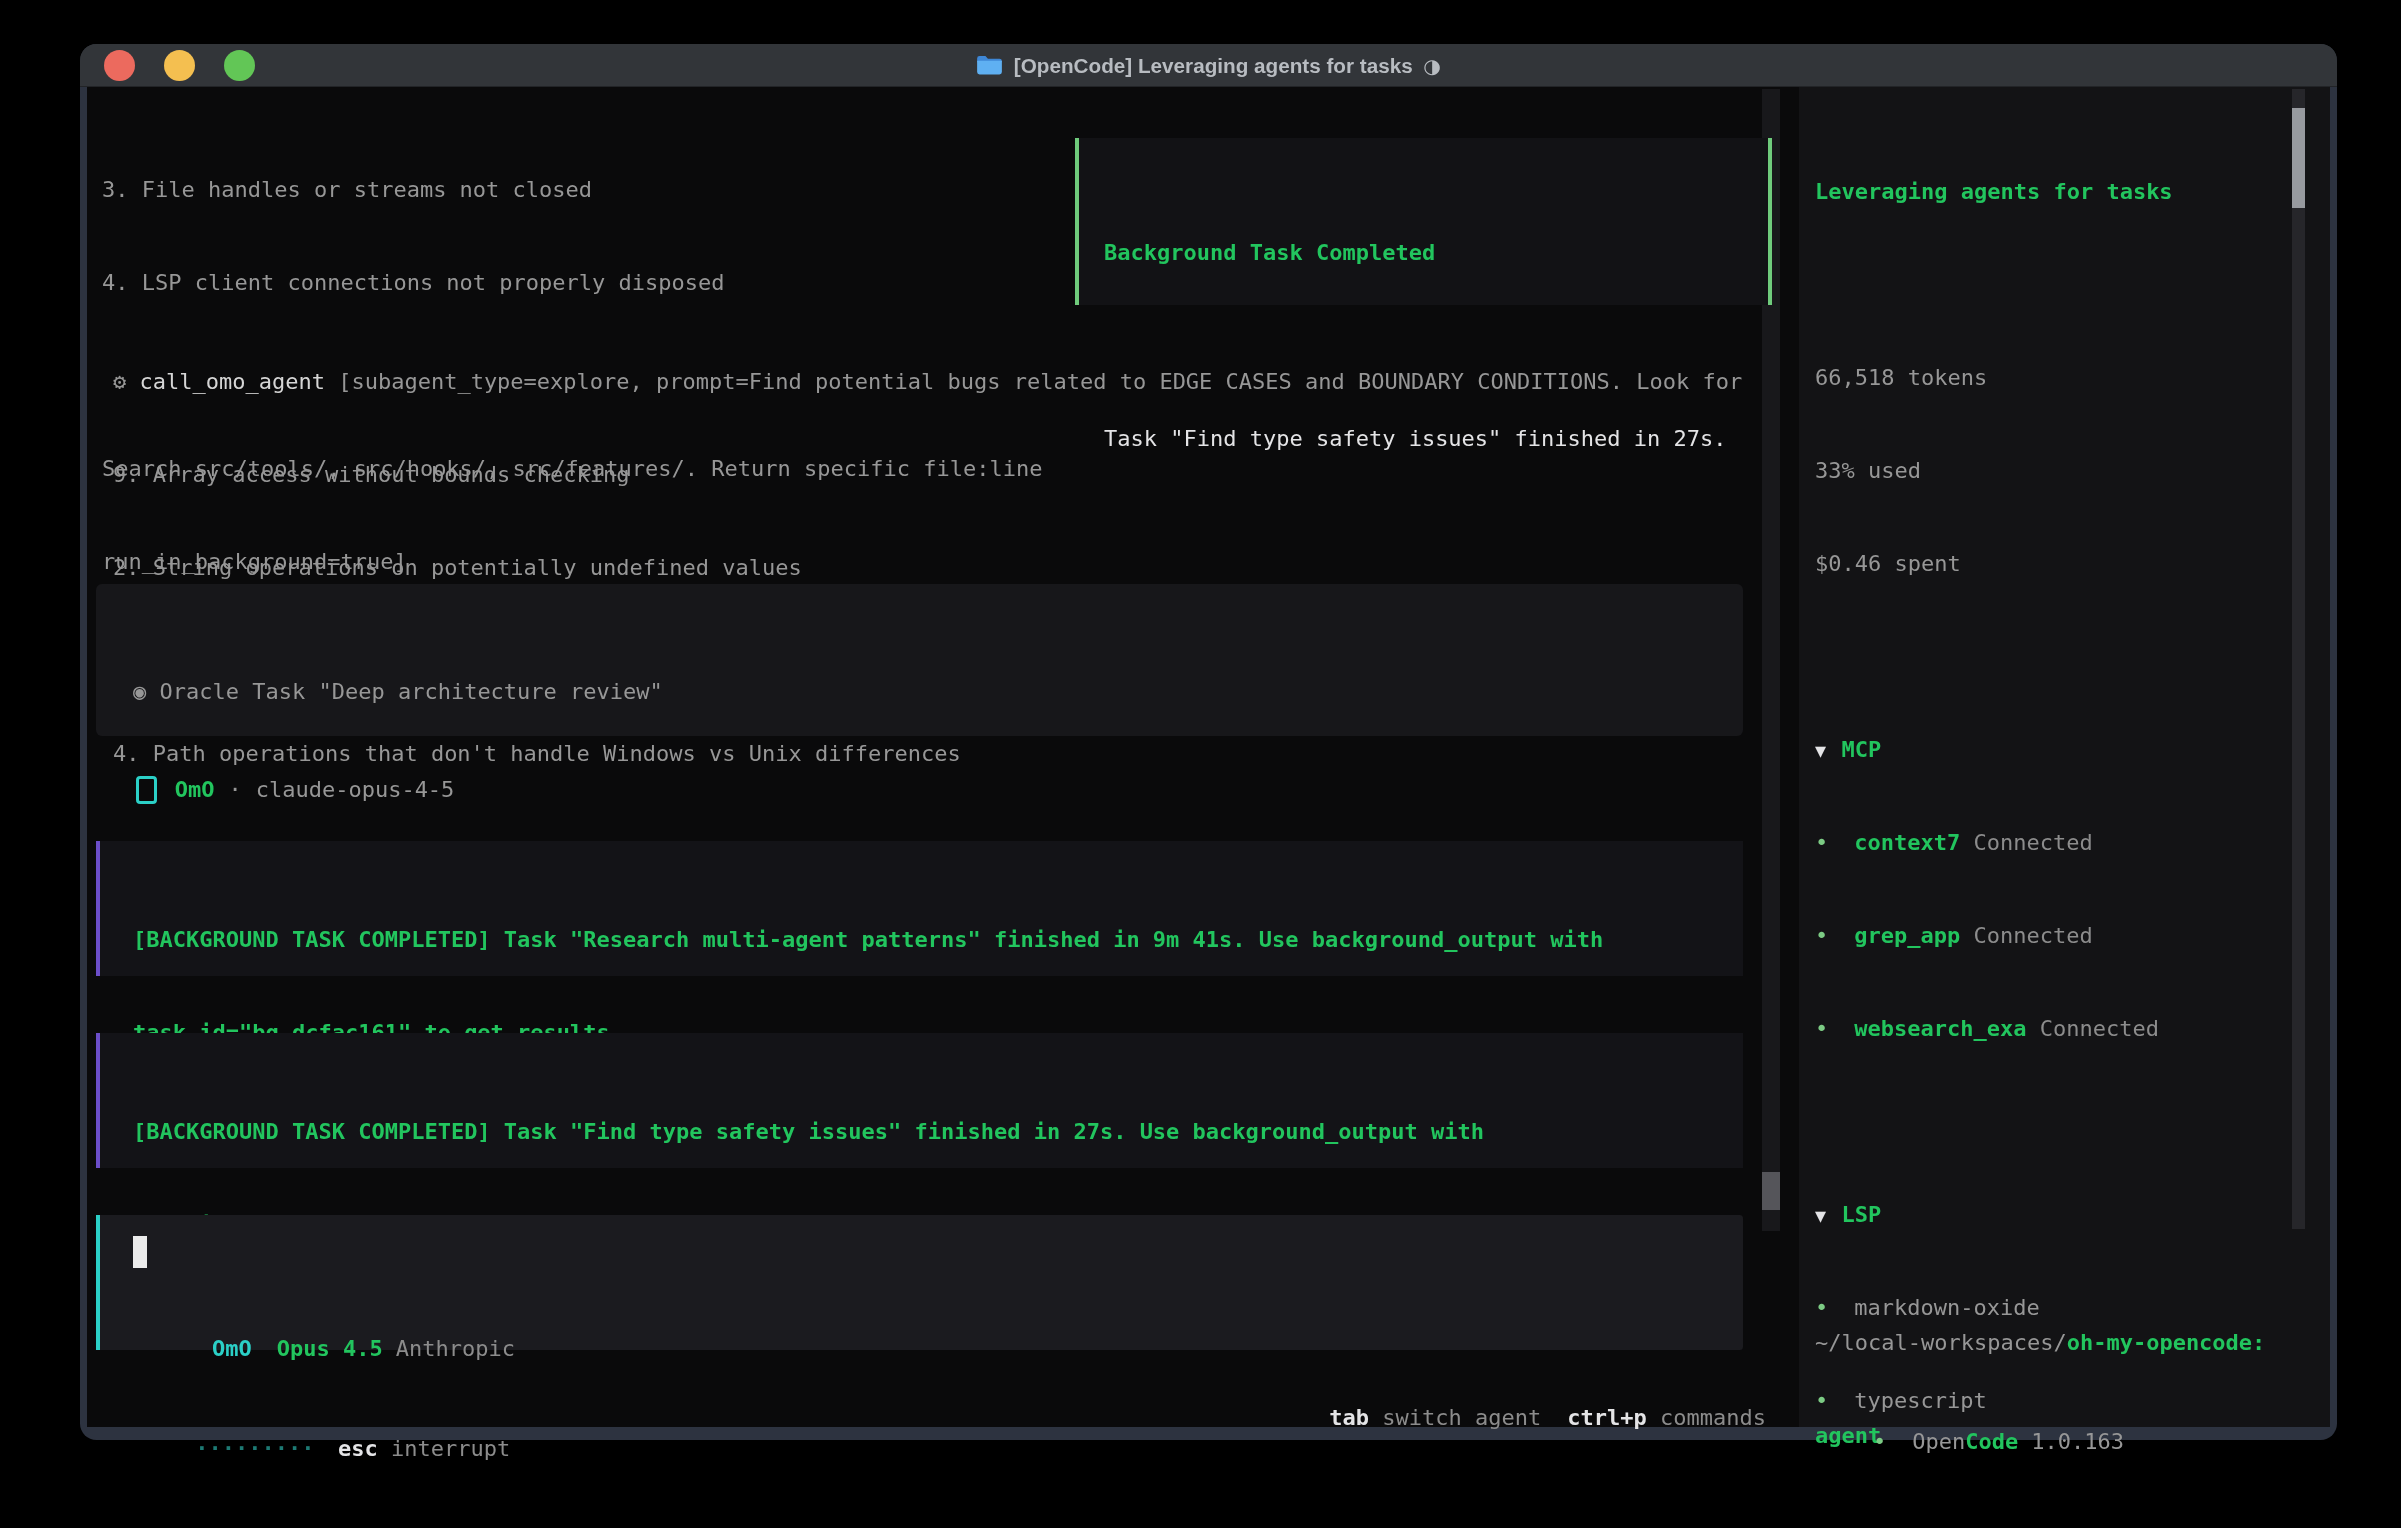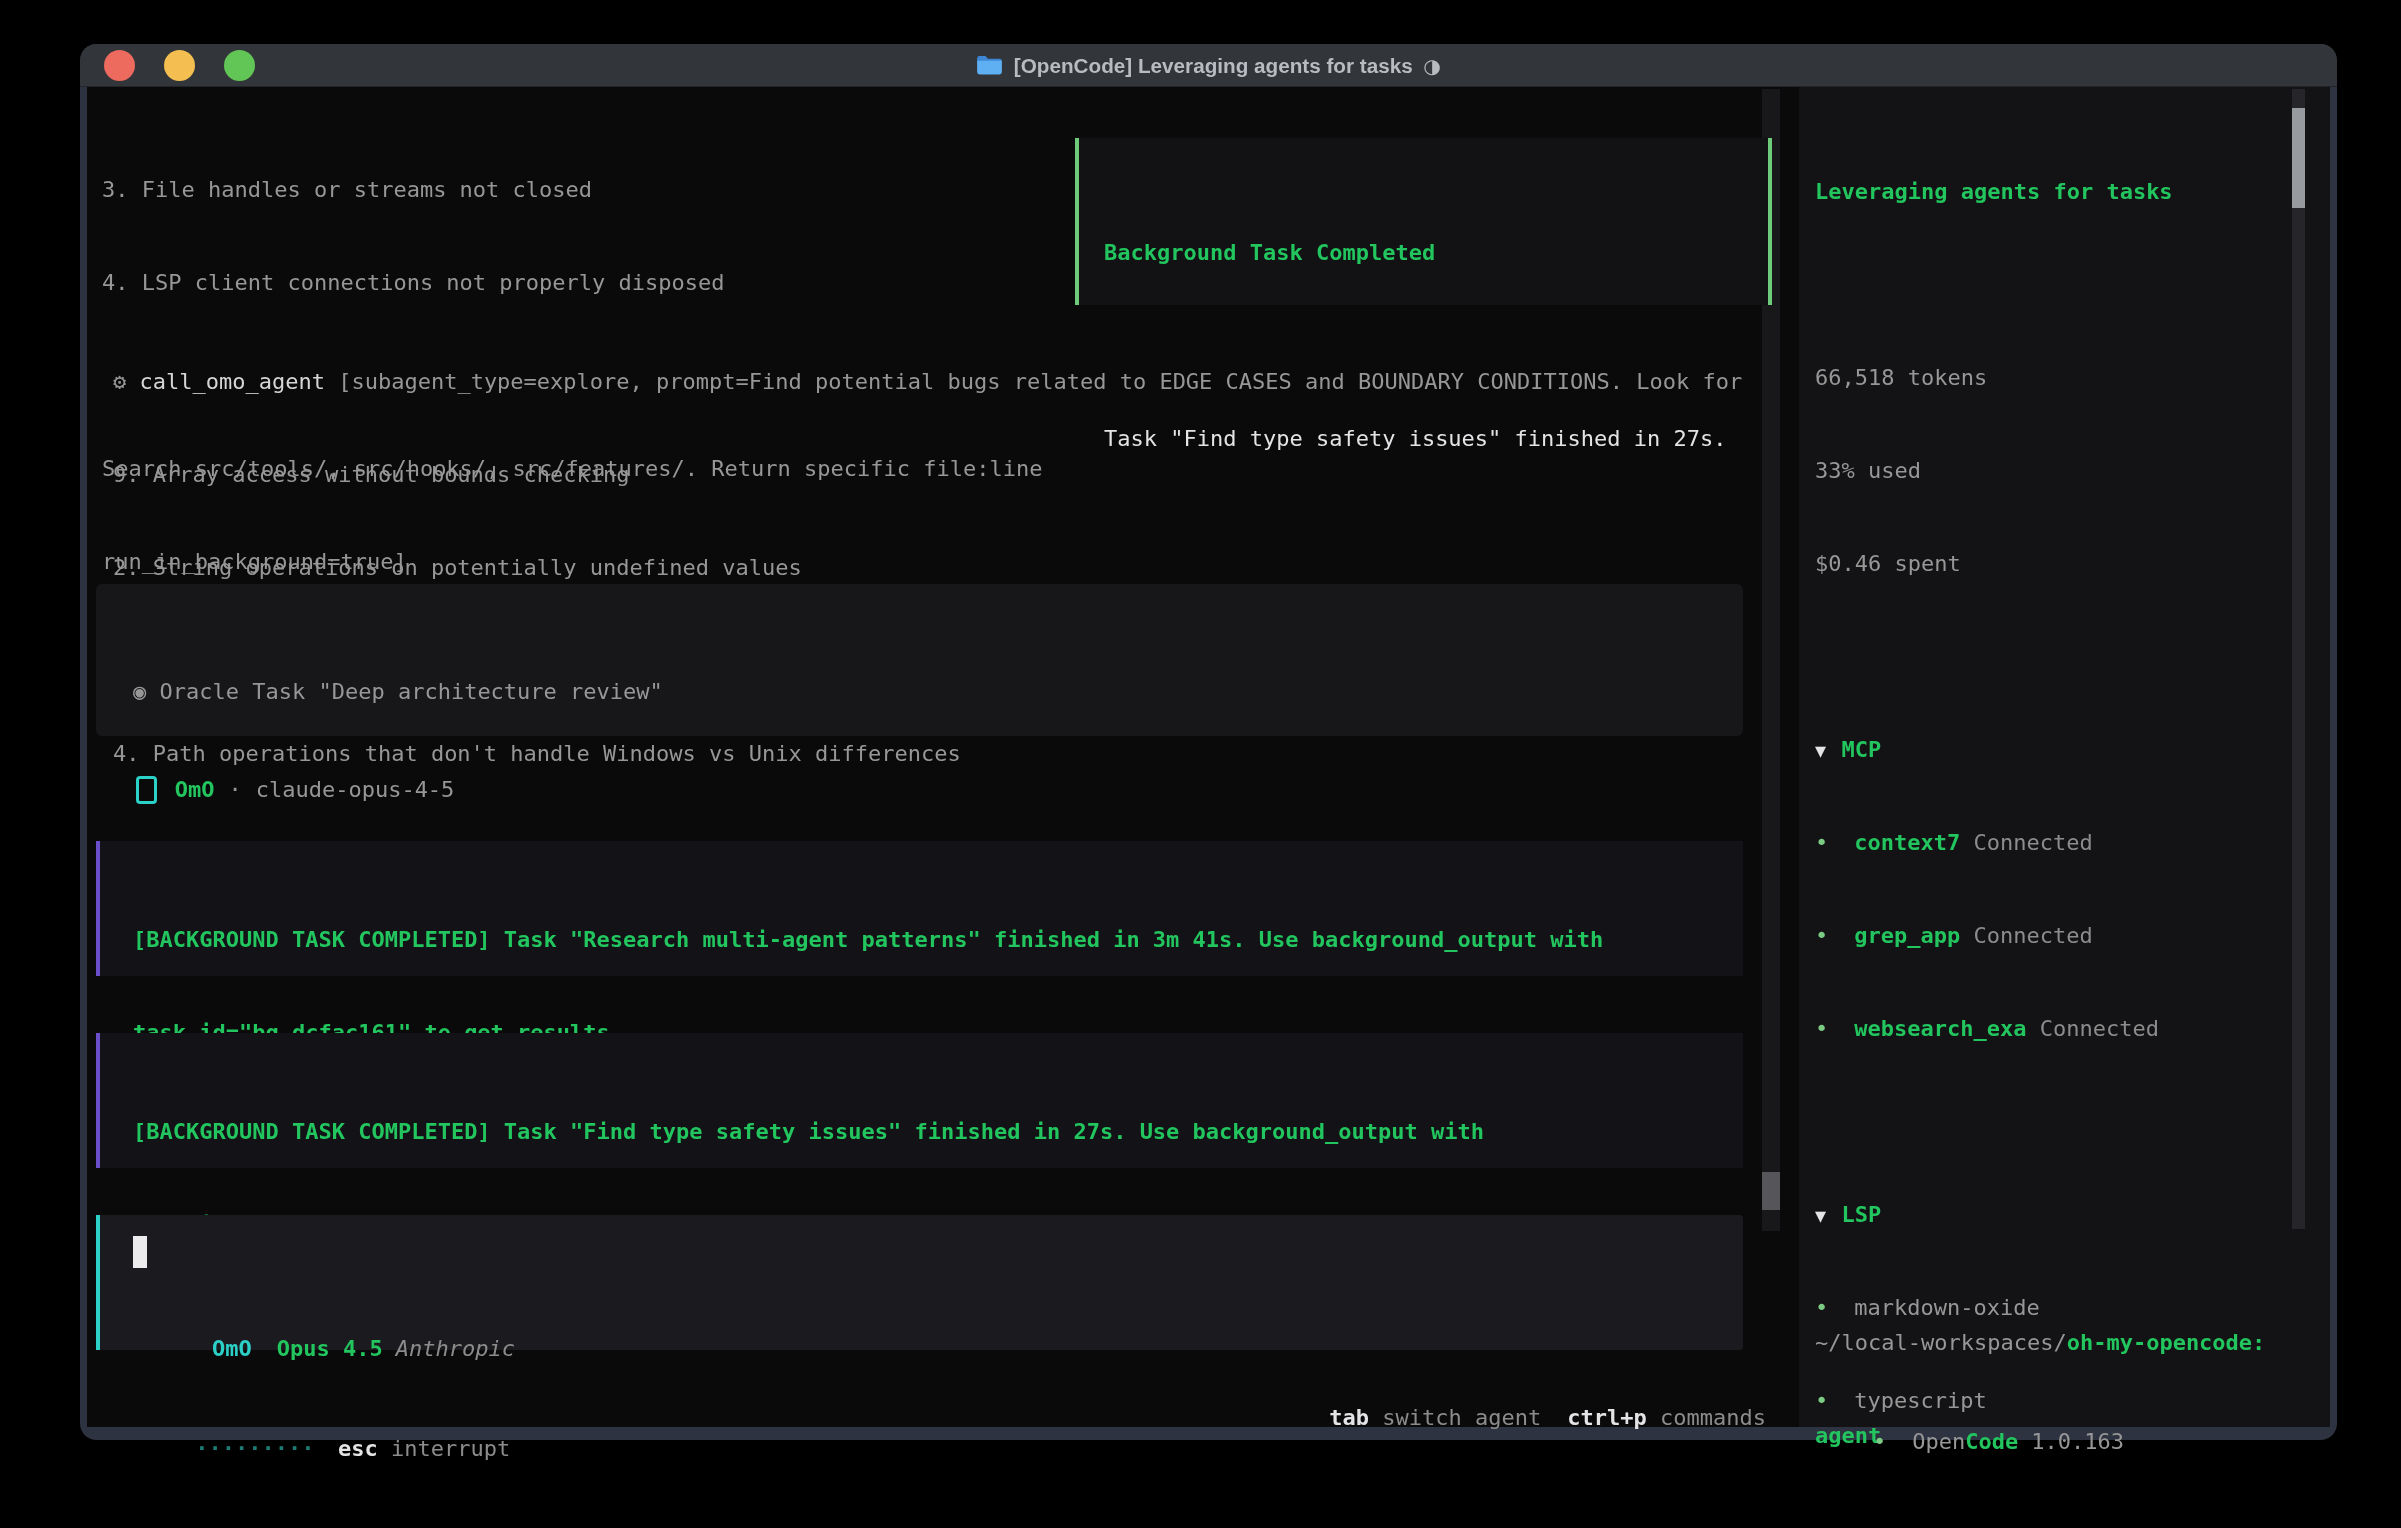--- a/index.html
+++ b/index.html
@@ -128,35 +128,35 @@
   </div>
 
   <div class="agent-header mono">
     <span class="omo-icon"><span class="fill"></span></span>
     <span class="w" style="margin-left:17.7px;">OmO</span>
     <span class="g" style="margin:0 14px;">·</span>
     <span class="g">claude-opus-4-5</span>
   </div>
 
   <div class="msg msg1 mono">
-    <div class="ln w">[BACKGROUND TASK COMPLETED] Task "Research multi-agent patterns" finished in 3m 41s. Use background_output with</div>
+    <div class="ln w">[BACKGROUND TASK COMPLETED] Task "Research multi-agent patterns" finished in 9m 41s. Use background_output with</div>
     <div class="ln w">task_id="bg_dcfac161" to get results.</div>
     <div class="ln"><span class="g">yeongyu</span><span class="badge">QUEUED</span></div>
   </div>
 
   <div class="msg msg2 mono">
     <div class="ln w">[BACKGROUND TASK COMPLETED] Task "Find type safety issues" finished in 27s. Use background_output with</div>
     <div class="ln w">task_id="bg_6f59260c" to get results.</div>
     <div class="ln"><span class="g">yeongyu</span><span class="badge">QUEUED</span></div>
   </div>
 
   <div class="inputbox mono">
     <div class="cursor"></div>
     <div class="input-footer">
-      <span class="teal">OmO</span><span class="w" style="margin-left:25px;">Opus 4.5</span><span class="dim" style="margin-left:13px;font-style:italic;">Anthropic</span>
+      <span class="teal">OmO</span><span class="w" style="margin-left:25px;">Opus 4.5</span><span class="dim" style="margin-left:13px;">Anthropic</span>
     </div>
   </div>
 
   <div class="statusbar mono">
     <span class="status-left">
       <span class="spinner">·········</span><span class="key" style="margin-left:23.6px;">esc</span><span class="dim"> interrupt</span>
     </span>
     <span class="status-right">
       <span class="key">tab</span><span class="dim"> switch agent</span><span class="key" style="margin-left:26px;">ctrl+p</span><span class="dim"> commands</span>
     </span>

